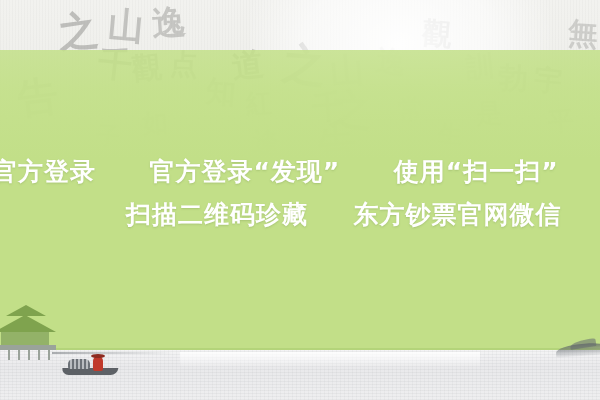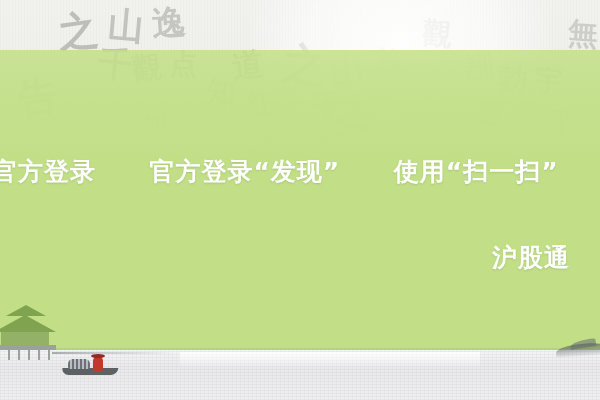--- a/index.html
+++ b/index.html
@@ -322,19 +322,21 @@
     <div class="line" id="line1">
       <span class="seg">官方登录</span>
       <span class="gap-lg"></span>
       <span class="seg">官方登录“发现”</span>
       <span class="gap-lg"></span>
       <span class="seg">使用“扫一扫”</span>
       <span class="gap-lg"></span>
       
     </div>
 
-
-    <div class="line" id="line3">
-      <span class="seg">沪股通</span>
+    <div class="line" id="line2">
+      <span class="seg">扫描二维码珍藏</span>
+      <span class="gap-md"></span>
+      <span class="seg">东方钞票官网微信</span>
     </div>
+
 
   </div>
 </div>
 
 </body></html>

